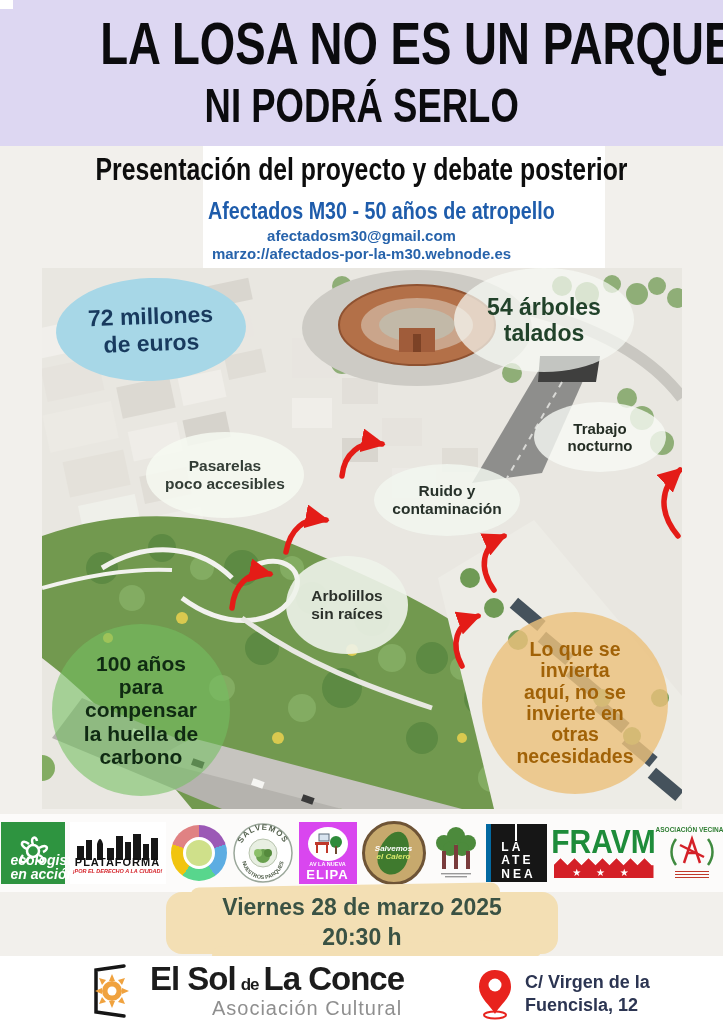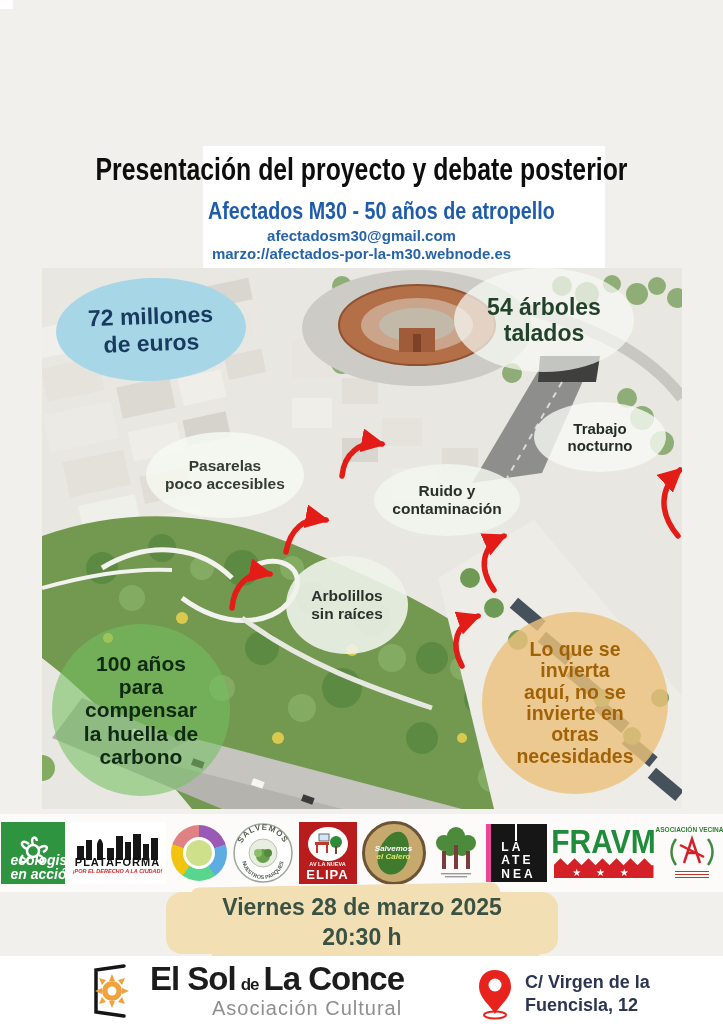--- a/index.html
+++ b/index.html
@@ -41,31 +41,31 @@
   .lg-eco{width:64px;height:62px;background:#2e9440;position:relative;}
   .lg-eco .eco-label{position:absolute;left:10px;bottom:2px;color:#ffffff;font-style:italic;font-weight:700;font-size:14px;line-height:1.05;white-space:pre-line;text-align:left;}
   .lg-plat{width:96px;height:62px;background:#ffffff;position:relative;}
   .plat-word{font-size:11px;font-weight:700;color:#111111;letter-spacing:1px;margin-top:-4px;}
   .plat-sub{font-size:5.5px;font-weight:700;color:#d42027;font-style:italic;}
   .lg-people{width:56px;height:56px;border-radius:50%;
      background:conic-gradient(#9b59b6 0 20%,#5dade2 0 40%,#58d68d 0 60%,#f1c40f 0 80%,#e08283 0 100%);
      display:flex;align-items:center;justify-content:center;}
   .lg-people .inner{width:26px;height:26px;border-radius:50%;background:#cfe08a;border:3px solid #ffffff;}
   .lg-stamp{width:62px;height:62px;}
-  .lg-elipa{width:58px;height:62px;background:#b91c1c;position:relative;display:flex;align-items:center;justify-content:center;}
+  .lg-elipa{width:58px;height:62px;background:#d946ef;position:relative;display:flex;align-items:center;justify-content:center;}
   .elipa-circle{width:40px;height:34px;background:#ffffff;border-radius:50%;position:absolute;top:5px;display:flex;align-items:center;justify-content:center;}
   .elipa-sub{position:absolute;bottom:17px;font-size:5.5px;font-weight:700;color:#ffffff;}
   .elipa-word{position:absolute;bottom:2px;font-size:13px;font-weight:700;color:#ffffff;letter-spacing:1px;}
   .lg-calero{width:58px;height:58px;border-radius:50%;background:#c7a96d;border:3px solid #6e5436;position:relative;display:flex;align-items:center;justify-content:center;}
   .calero-leaf{position:absolute;width:30px;height:44px;background:#3f7a2e;border-radius:50% 50% 50% 50%/60% 60% 40% 40%;transform:rotate(18deg);}
   .calero-t1{position:relative;z-index:1;color:#ffffff;font-size:8px;font-weight:700;font-style:italic;line-height:1;}
   .calero-t2{position:relative;z-index:1;color:#d9e86b;font-size:8px;font-weight:700;font-style:italic;line-height:1;}
   .lg-trees{width:50px;height:62px;}
   .lg-atenea{width:56px;height:58px;background:#161616;color:#ffffff;display:flex;align-items:center;justify-content:center;
-     font-size:12px;font-weight:700;letter-spacing:3px;line-height:1.15;white-space:pre-line;border-left:5px solid #ec4899;}
+     font-size:12px;font-weight:700;letter-spacing:3px;line-height:1.15;white-space:pre-line;border-left:5px solid #0369a1;}
   .atenea-bar{width:2px;height:40px;background:#ffffff;margin-right:5px;}
   .lg-fravm{width:104px;}
   .fravm-word{font-size:30px;font-weight:700;color:#1e8c3a;letter-spacing:0px;line-height:.95;transform:scaleY(1.1);}
   .fravm-strip{width:100px;height:20px;background:#d42027;margin-top:2px;position:relative;
      clip-path:polygon(0 35%,7% 0,14% 35%,21% 0,28% 35%,35% 0,42% 35%,49% 0,56% 35%,63% 0,70% 35%,77% 0,84% 35%,91% 0,98% 35%,100% 35%,100% 100%,0 100%);
      display:flex;align-items:flex-end;justify-content:center;color:#ffffff;font-size:10px;letter-spacing:6px;}
   .lg-sp{width:62px;}
   .sp-title{font-size:6.5px;font-weight:700;color:#2e7d32;white-space:nowrap;}
   .sp-lines{width:34px;}
   .sp-lines div{height:1.5px;background:#c0392b;margin:1.5px auto;}
@@ -86,20 +86,24 @@
   .sol-name .de{font-size:17px;font-weight:700;margin:0 5px;}
   .sol-sub{font-size:20px;color:#8f8f8f;margin-top:2px;text-align:center;padding-left:60px;letter-spacing:1px;}
   .addr{position:absolute;left:477px;top:12px;display:flex;align-items:center;}
   .addr-text{margin-left:12px;font-size:18px;font-weight:700;color:#2c3552;white-space:pre-line;line-height:1.3;}
 </style>
 </head>
 <body>
 
 <div class="poster">
 
+  <div class="header">
+    <div class="center-abs title1"><span class="condensed">LA LOSA NO ES UN PARQUE</span></div>
+    <div class="center-abs title2"><span class="condensed">NI PODRÁ SERLO</span></div>
+  </div>
   <div class="notch"></div>
 
   <div class="white-col"></div>
   <div class="center-abs subtitle"><span class="condensed" style="transform:scaleX(.8)">Presentación del proyecto y debate posterior</span></div>
   <div class="center-abs orgline"><span class="condensed" style="transform:scaleX(.82)">Afectados M30 - 50 años de atropello</span></div>
   <div class="center-abs email"><span>afectadosm30@gmail.com</span></div>
   <div class="center-abs website"><span>marzo://afectados-por-la-m30.webnode.es</span></div>
 
   <div class="photo">
     <svg width="640" height="541" viewBox="0 0 640 541">

